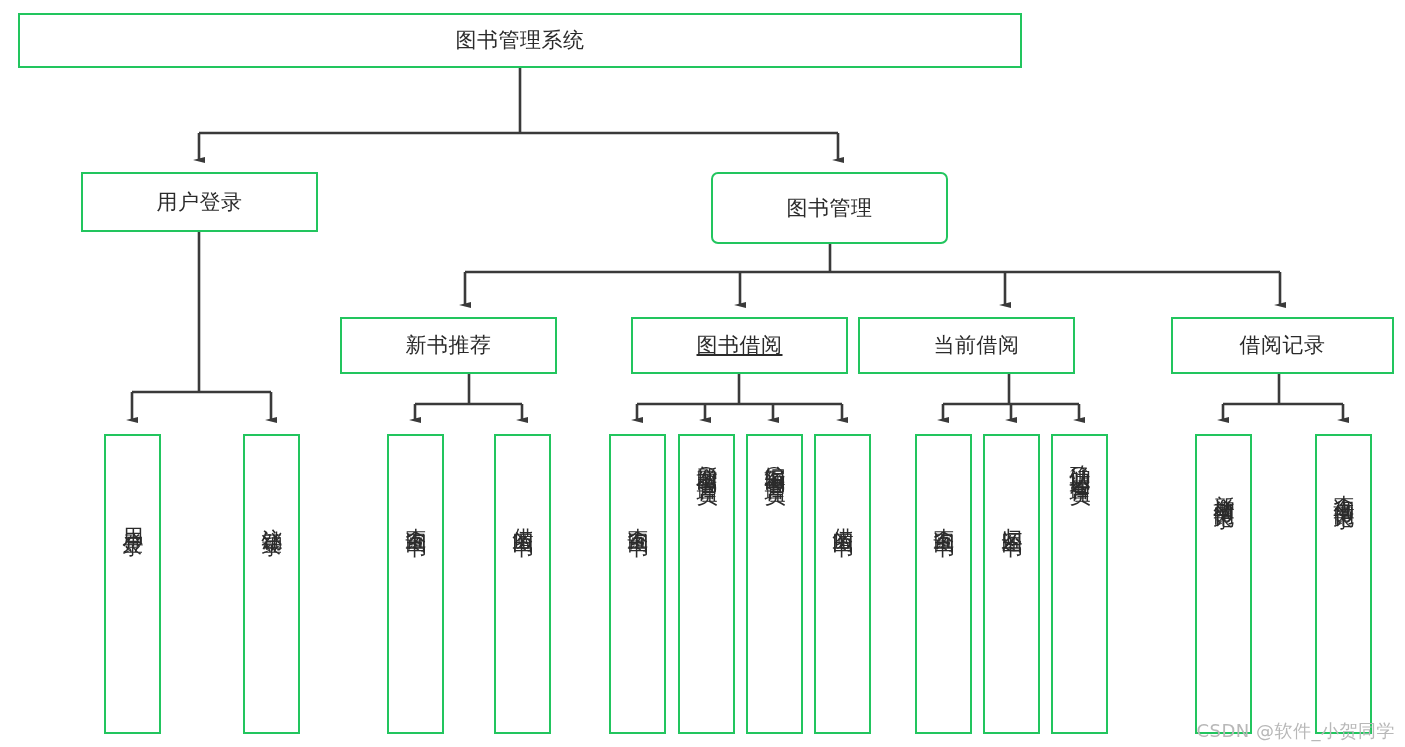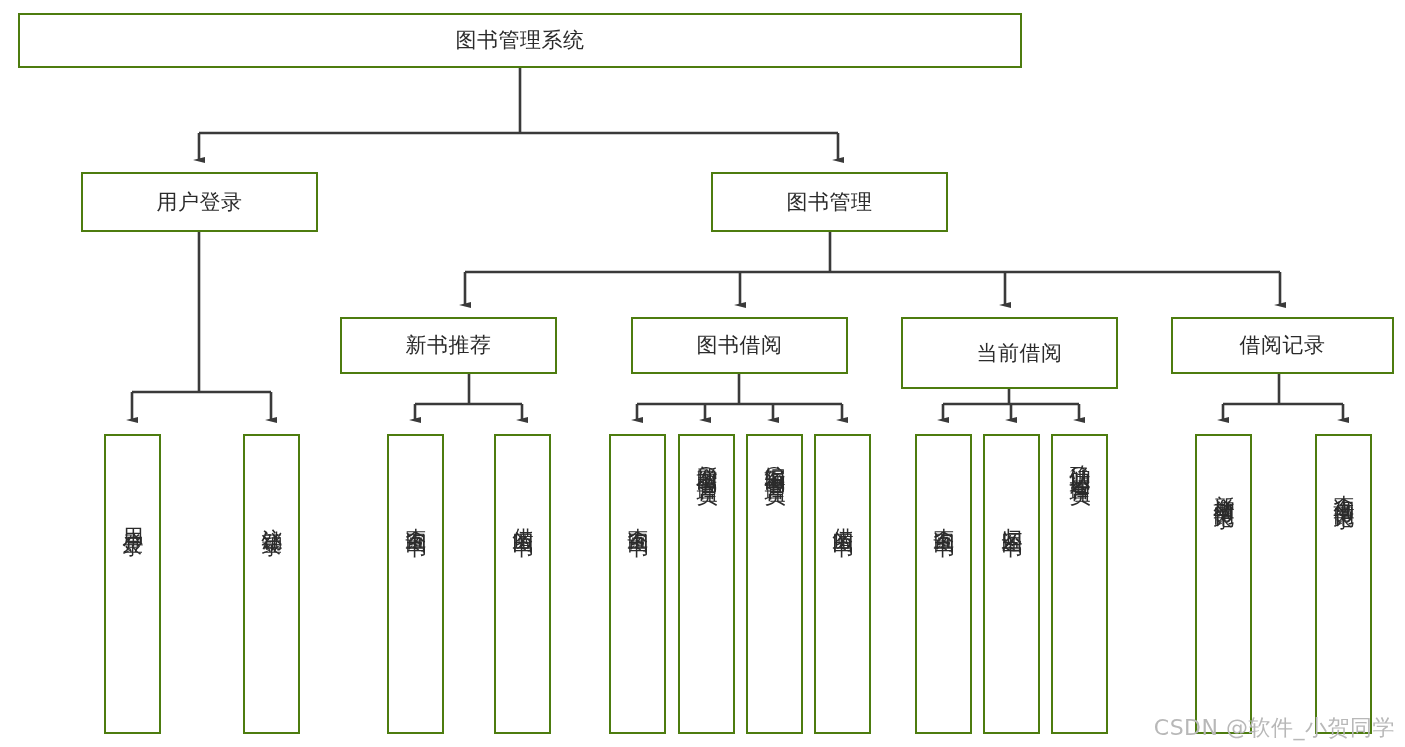--- a/index.html
+++ b/index.html
@@ -20,21 +20,21 @@
   #wires {
     position: absolute;
     left: 0;
     top: 0;
     width: 1405px;
     height: 747px;
   }
   .node {
     position: absolute;
     box-sizing: border-box;
-    border: 2px solid #4d7c0f;
+    border: 2px solid #22c55e;
     background: #ffffff;
     display: flex;
     align-items: center;
     justify-content: center;
     color: #2b2b2b;
     z-index: 2;
   }
   .node-label {
     display: block;
     text-align: center;
@@ -59,21 +59,21 @@
     letter-spacing: 3px;
     white-space: nowrap;
   }
   .v-node.tall-text {
     padding-top: 12px;
   }
   .watermark {
     position: absolute;
     right: 10px;
     bottom: 4px;
-    font-size: 22px;
+    font-size: 18px;
     color: #b8b8b8;
     white-space: nowrap;
     z-index: 3;
     letter-spacing: 0.5px;
   }
 </style>
 </head>
 <body>
 
 <div id="canvas">
@@ -129,33 +129,33 @@
   </svg>
 
   <div class="node h-node" style="left:18px; top:13px; width:1004px; height:55px;">
     <span class="node-label">图书管理系统</span>
   </div>
 
   <div class="node h-node" style="left:81px; top:172px; width:237px; height:60px;">
     <span class="node-label">用户登录</span>
   </div>
 
-  <div class="node h-node" style="left:711px; top:172px; width:237px; height:60px;">
+  <div class="node h-node" style="left:711px; top:172px; width:237px; height:72px;border-radius:7px;">
     <span class="node-label">图书管理</span>
   </div>
 
   <div class="node h-node" style="left:340px; top:317px; width:217px; height:57px;">
     <span class="node-label">新书推荐</span>
   </div>
 
-  <div class="node h-node" style="left:631px; top:317px; width:217px; height:57px;">
+  <div class="node h-node" style="left:631px; top:317px; width:217px; height:57px;text-decoration:underline;">
     <span class="node-label">图书借阅</span>
   </div>
 
-  <div class="node h-node" style="left:901px; top:317px; width:217px; height:72px;padding-left:20px;">
+  <div class="node h-node" style="left:858px; top:317px; width:217px; height:57px;padding-left:20px;">
     <span class="node-label">当前借阅</span>
   </div>
 
   <div class="node h-node" style="left:1171px; top:317px; width:223px; height:57px;">
     <span class="node-label">借阅记录</span>
   </div>
 
   <div class="node v-node" style="left:104px; top:434px; width:57px; height:300px; padding-top:75px;">
     <span class="node-label">用户登录</span>
   </div>

